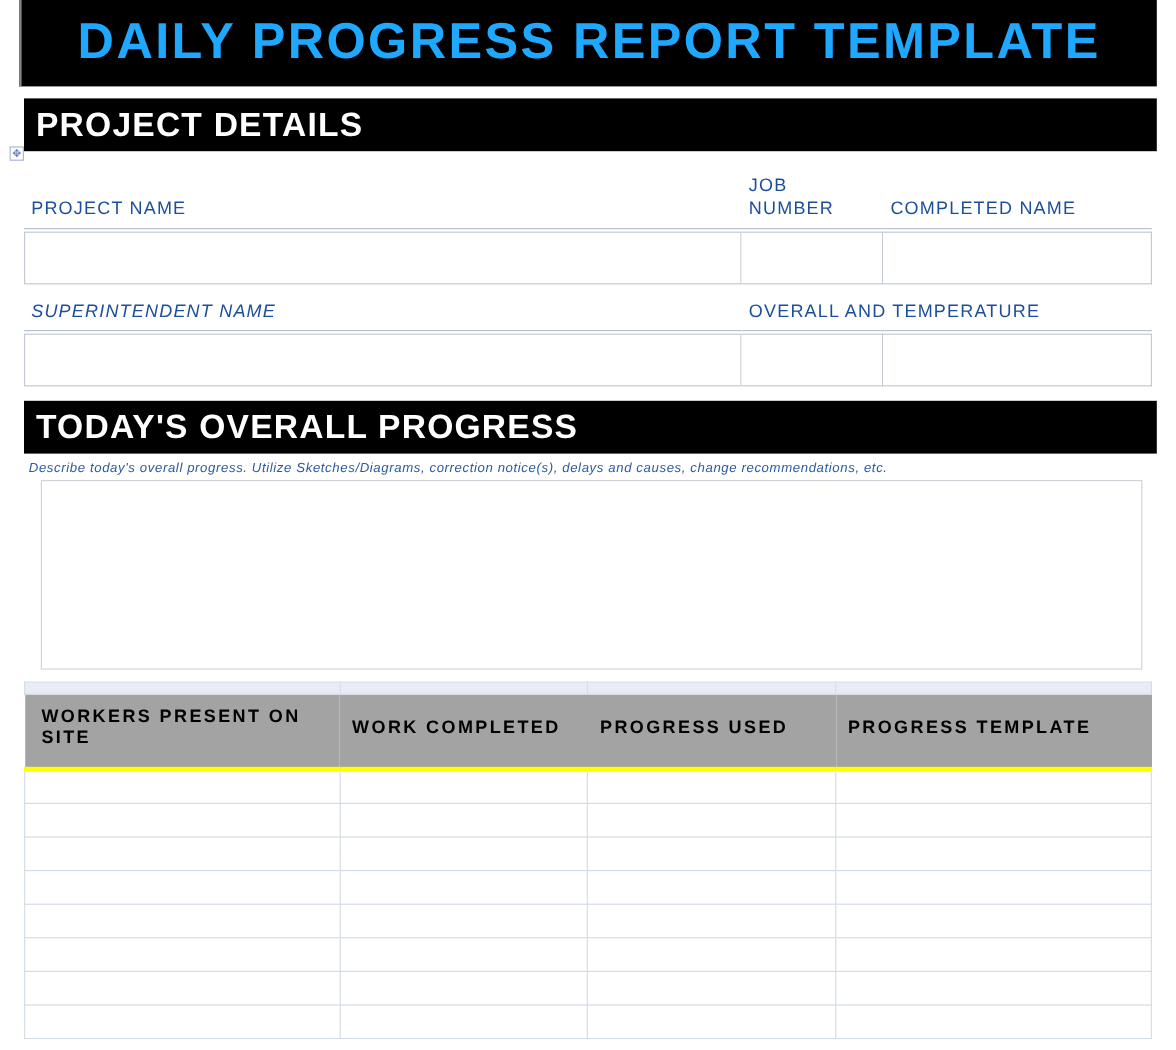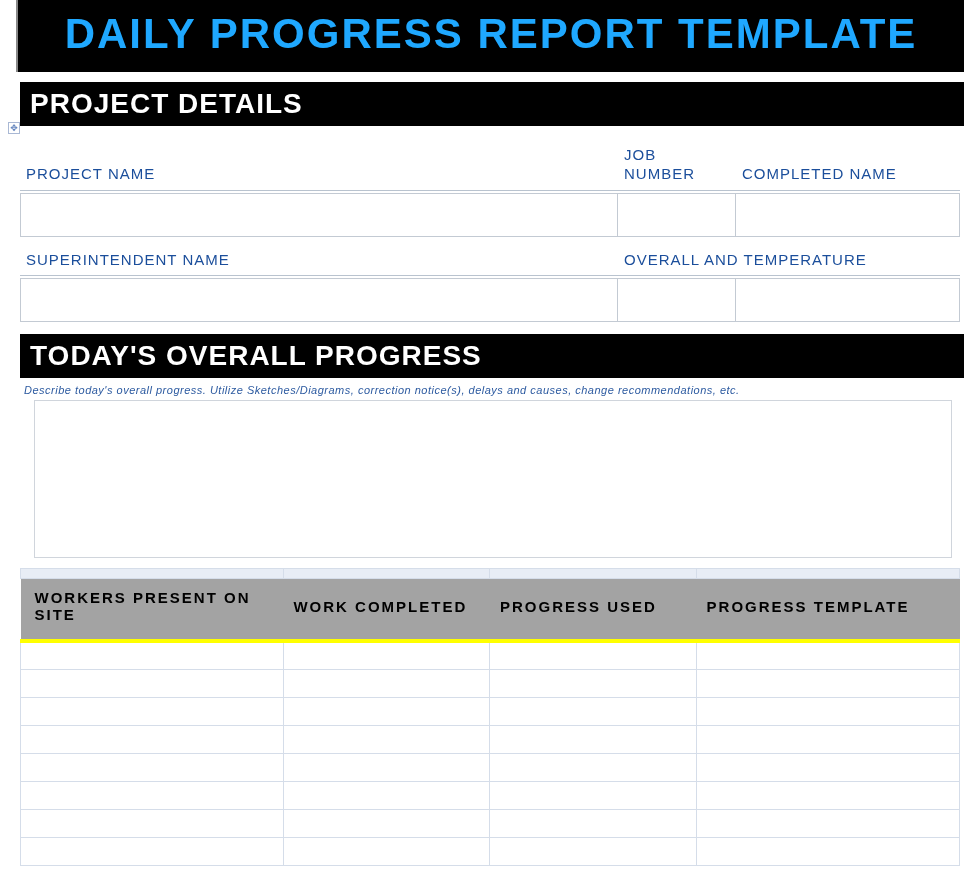--- a/index.html
+++ b/index.html
@@ -59,21 +59,21 @@
     width: 100%;
   }
   .details-cell {
     display: flex;
     flex-direction: column;
     justify-content: flex-end;
   }
   .c-project-name { flex: 0 0 598px; }
   .c-job-number   { flex: 0 0 118px; }
   .c-contractor   { flex: 1 1 auto; }
-  .c-super        { flex: 0 0 598px; }
+  .c-super        { flex: 0 0 598px; font-style: italic; }
   .c-date         { flex: 0 0 118px; }
   .c-weather      { flex: 1 1 auto; }
   .label {
     color: #1b4e9b;
     font-size: 15px;
     letter-spacing: 1px;
     padding: 14px 6px 6px 6px;
     border-bottom: 1px solid #b9c3cf;
     line-height: 1.25;
   }

